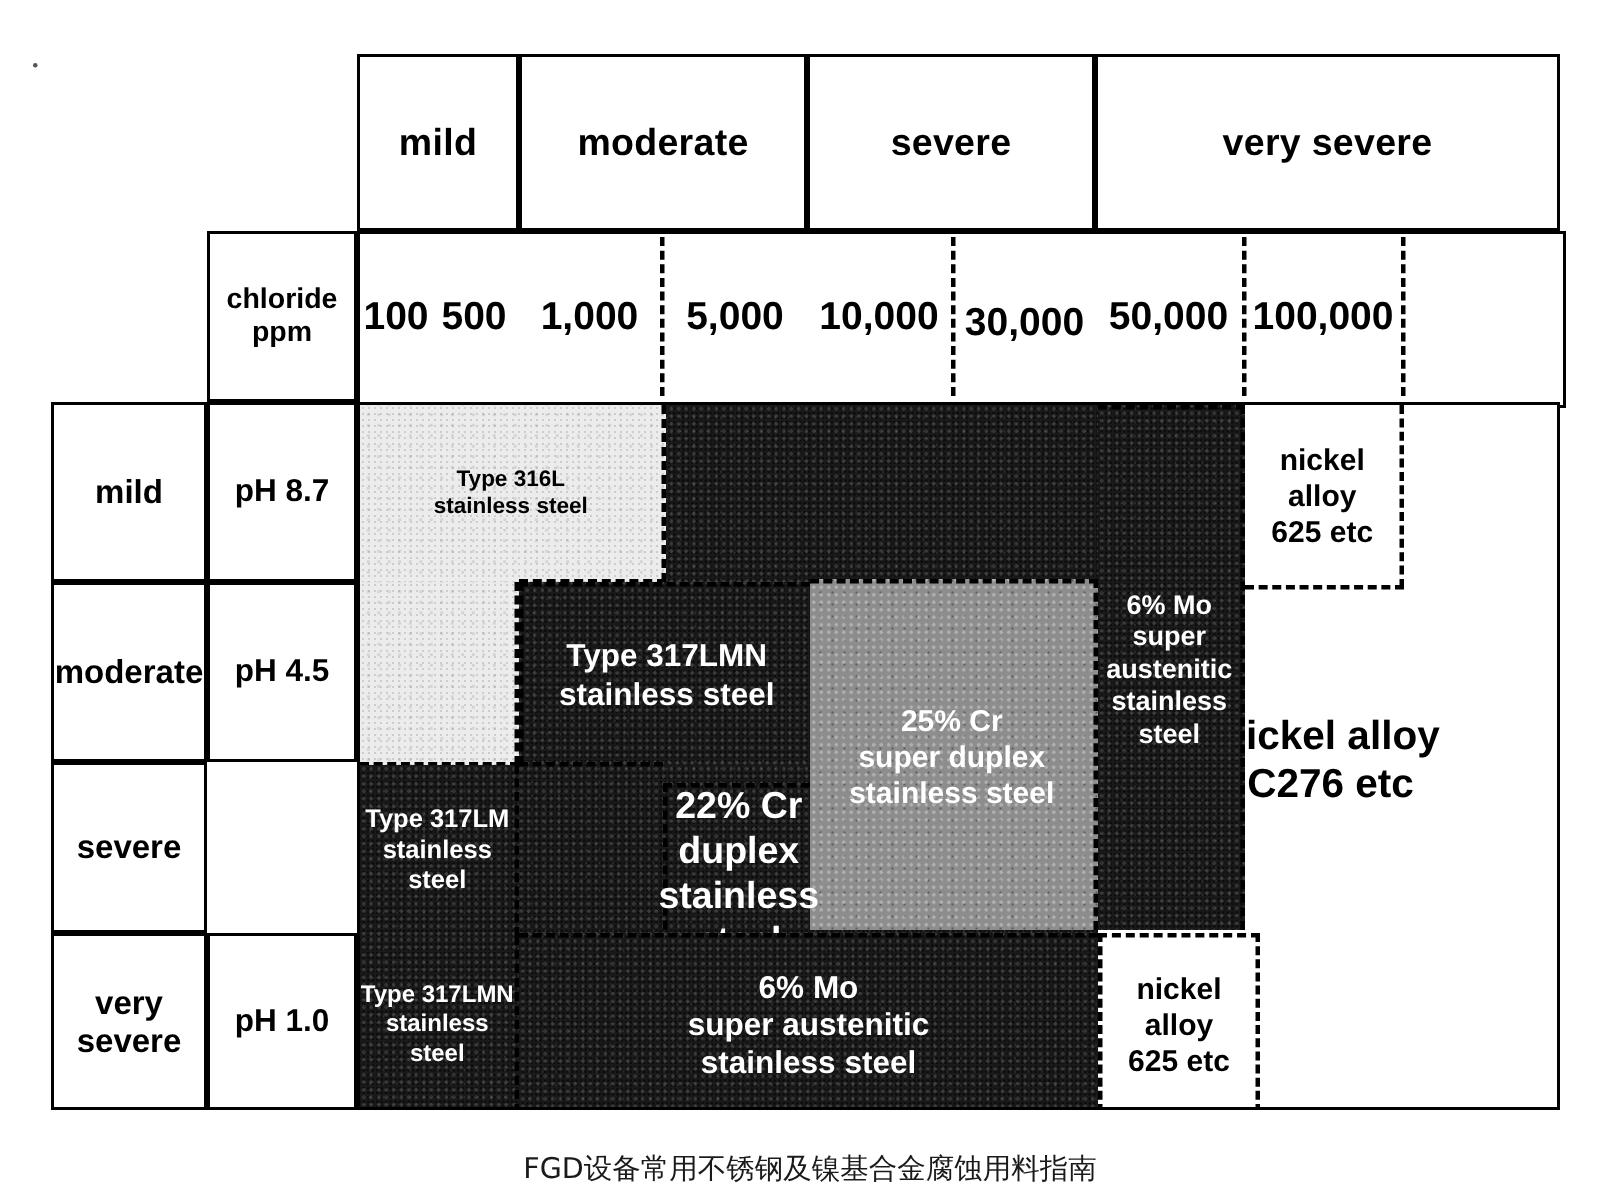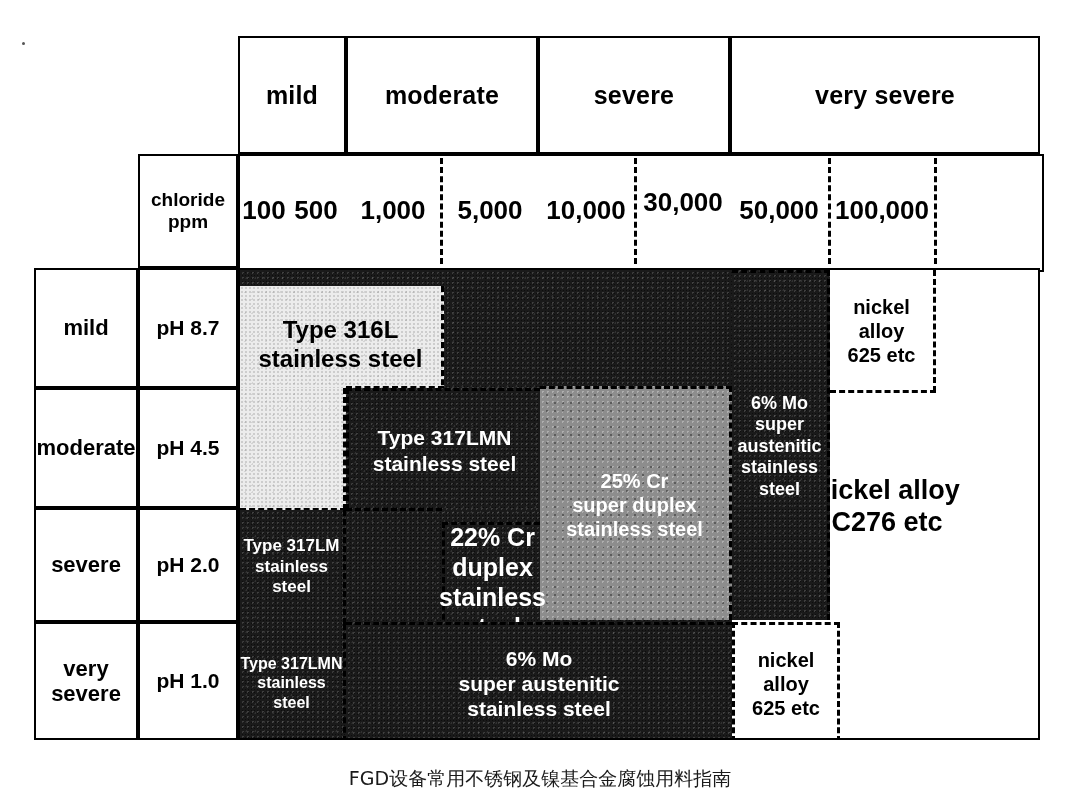--- a/index.html
+++ b/index.html
@@ -194,21 +194,21 @@
   </div>
   <div class="cell ppm-val" style="left:346px; top:190px; width:94px; height:42px;">
     <span>1,000</span>
   </div>
   <div class="cell ppm-val" style="left:442px; top:190px; width:96px; height:42px;">
     <span>5,000</span>
   </div>
   <div class="cell ppm-val" style="left:538px; top:190px; width:96px; height:42px;">
     <span>10,000</span>
   </div>
-  <div class="cell ppm-val" style="left:636px; top:182px; width:94px; height:42px;">
+  <div class="cell ppm-val" style="left:636px; top:194px; width:94px; height:42px;">
     <span>30,000</span>
   </div>
   <div class="cell ppm-val" style="left:730px; top:190px; width:98px; height:42px;">
     <span>50,000</span>
   </div>
   <div class="cell ppm-val" style="left:830px; top:190px; width:104px; height:42px;">
     <span>100,000</span>
   </div>
 
   <div class="cell row-sev" style="left:34px; top:268px; width:104px; height:120px;">
@@ -220,23 +220,20 @@
 
   <div class="cell row-sev" style="left:34px; top:388px; width:104px; height:120px;">
     <span>moderate</span>
   </div>
   <div class="cell row-ph" style="left:138px; top:388px; width:100px; height:120px;">
     <span>pH 4.5</span>
   </div>
 
   <div class="cell row-sev" style="left:34px; top:508px; width:104px; height:114px;">
     <span>severe</span>
-  </div>
-  <div class="cell row-ph" style="left:138px; top:508px; width:100px; height:114px;">
-    <span>pH 2.0</span>
   </div>
 
   <div class="cell row-sev" style="left:34px; top:622px; width:104px; height:118px;">
     <span>very</span>
     <span>severe</span>
   </div>
   <div class="cell row-ph" style="left:138px; top:622px; width:100px; height:118px;">
     <span>pH 1.0</span>
   </div>
 
@@ -263,21 +260,21 @@
 625 etc</span>
     </div>
     <div class="zone dashed-t" style="left:590px; top:120px; width:106px; height:3px; background:transparent;"></div>
 
     <div class="zone tex-mid dashed-tr" style="left:300px; top:116px; width:192px; height:234px; font-size:20px;">
       <span style="white-space:pre-line;">25% Cr
 super duplex
 stainless steel</span>
     </div>
 
-    <div class="zone tex-light dashed-r" style="left:0px; top:16px; width:204px; height:118px; font-size:24px;">
+    <div class="zone tex-light dashed-r" style="left:0px; top:0px; width:204px; height:118px; font-size:15px;">
       <span style="white-space:pre-line;">Type 316L
 stainless steel</span>
     </div>
 
     <div class="zone tex-light dashed-r" style="left:0px; top:118px; width:106px; height:122px;"></div>
     <div class="zone dashed-t" style="left:106px; top:116px; width:98px; height:3px; background:transparent;"></div>
     <div class="zone dashed-t" style="left:0px; top:238px; width:106px; height:3px; background:transparent;"></div>
 
     <div class="zone tex-dark dashed-tl" style="left:106px; top:118px; width:194px; height:122px; font-size:21px;">
       <span style="white-space:pre-line;">Type 317LMN

